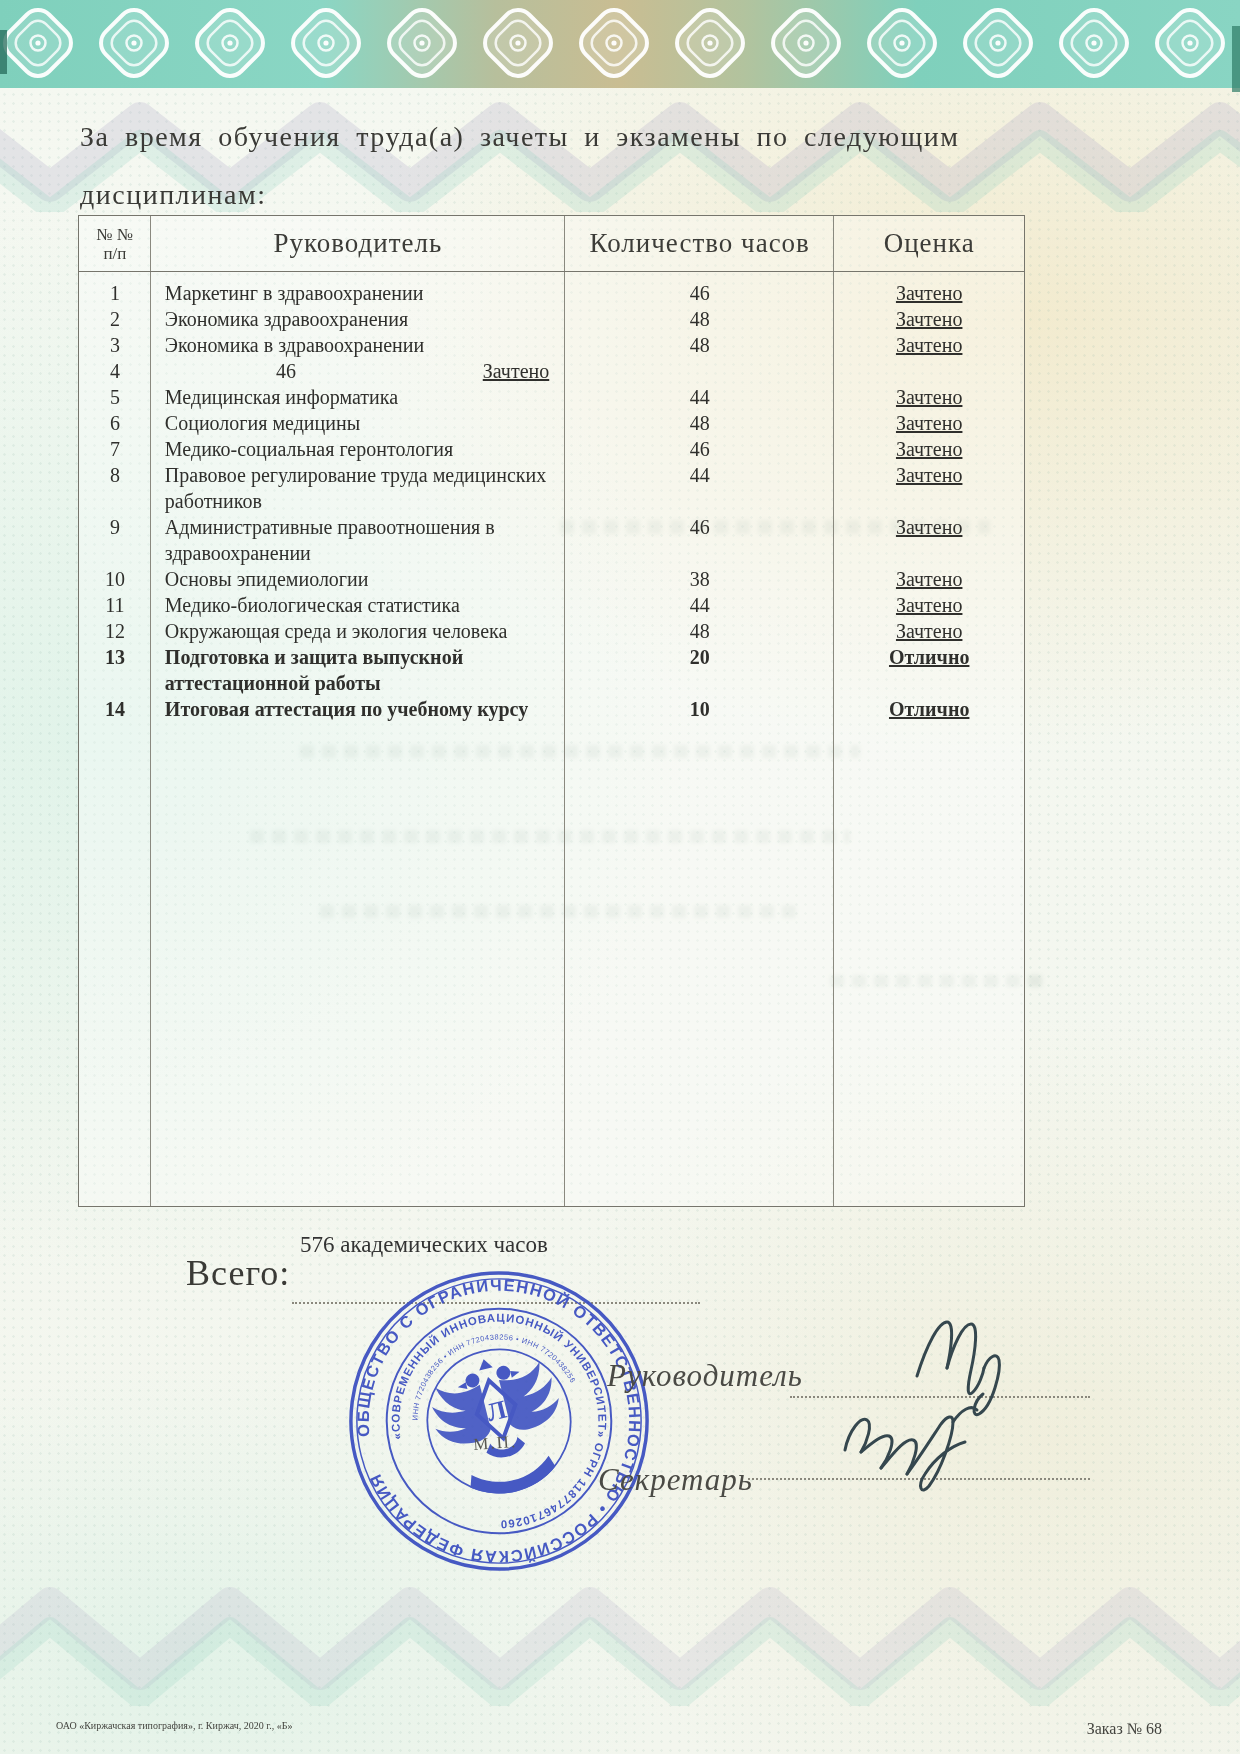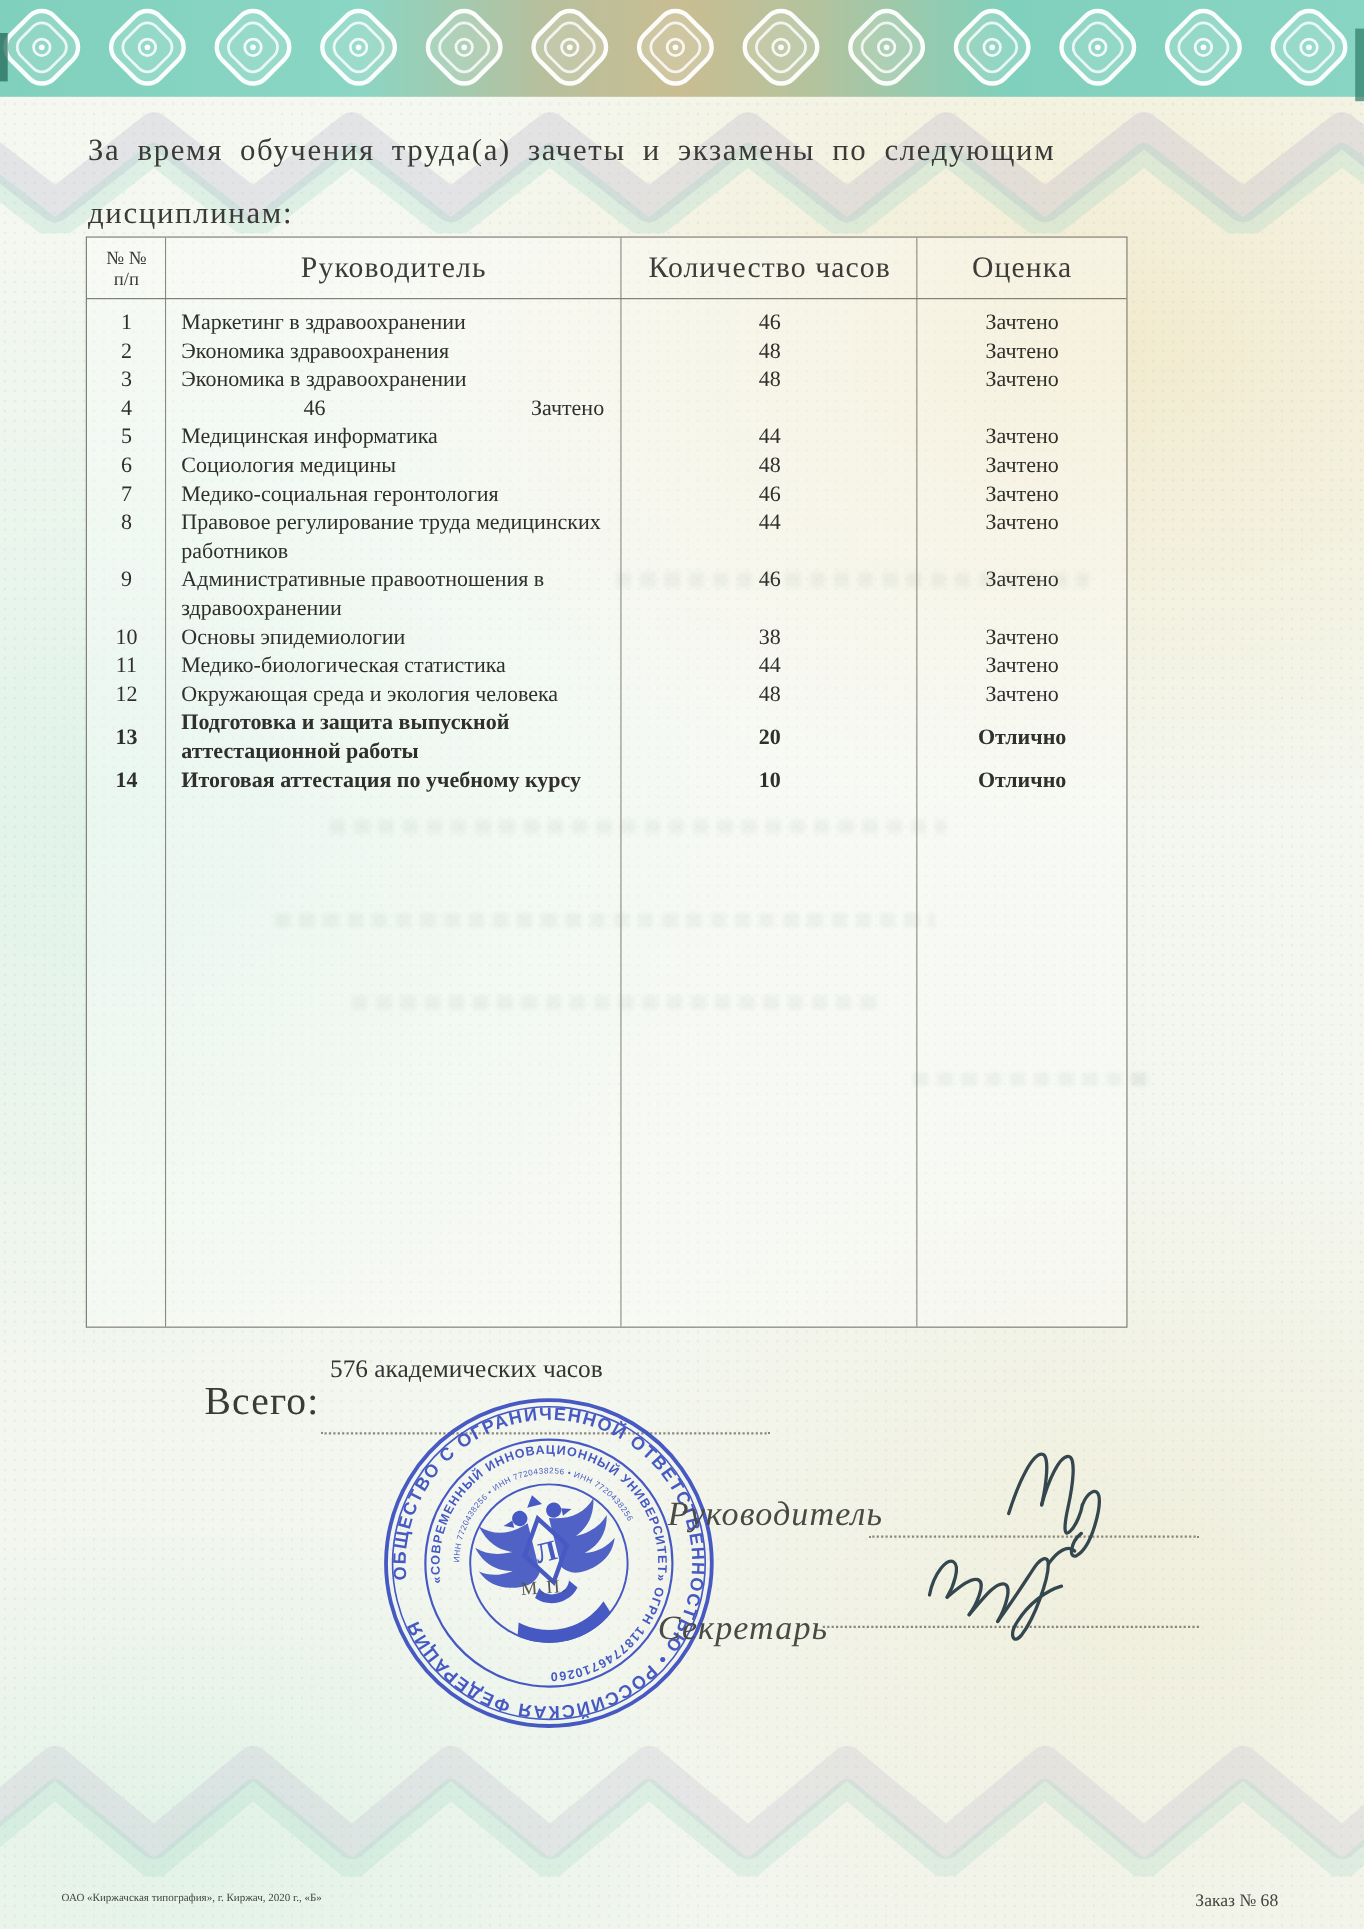--- a/index.html
+++ b/index.html
@@ -48,22 +48,22 @@
     border-bottom:1px solid #76756c; display:flex; align-items:center;
   }
   .thead .hc { text-align:center; color:#3c3c38; }
   .h-num { font-size:17px; line-height:19px; }
   .h-big { font-size:27px; letter-spacing:1px; }
   .tbody { position:absolute; left:0; top:57px; width:100%; padding-top:7px; }
   .trow { display:flex; align-items:flex-start; font-size:20px; line-height:26px; }
   .trow .c0 { width:72px; text-align:center; }
   .trow .c1 { width:415px; padding:0 14px 0 14px; }
   .trow .c2 { width:270px; text-align:center; }
-  .trow .c3 { width:190px; text-align:center; }
-  .trow.bold { font-weight:bold;align-items:center; }
+  .trow .c3 { width:190px; text-align:center;text-decoration:underline; }
+  .trow.bold { font-weight:bold; }
 
   
   .total-label { position:absolute; left:186px; top:1252px; font-size:36px; letter-spacing:1px; color:#3a3a36; }
   .total-value { position:absolute; left:300px; top:1232px; font-size:23px; color:#333; }
   .dotline { position:absolute; border-bottom:2px dotted #8a887d; height:1px; }
   .sig-label { position:absolute; font-size:31px; font-style:italic; letter-spacing:1px; color:#4a4a45; }
   .sig-path { position:absolute; pointer-events:none; }
 
   
   .stamp { position:absolute; left:340px; top:1262px; width:318px; height:318px;

